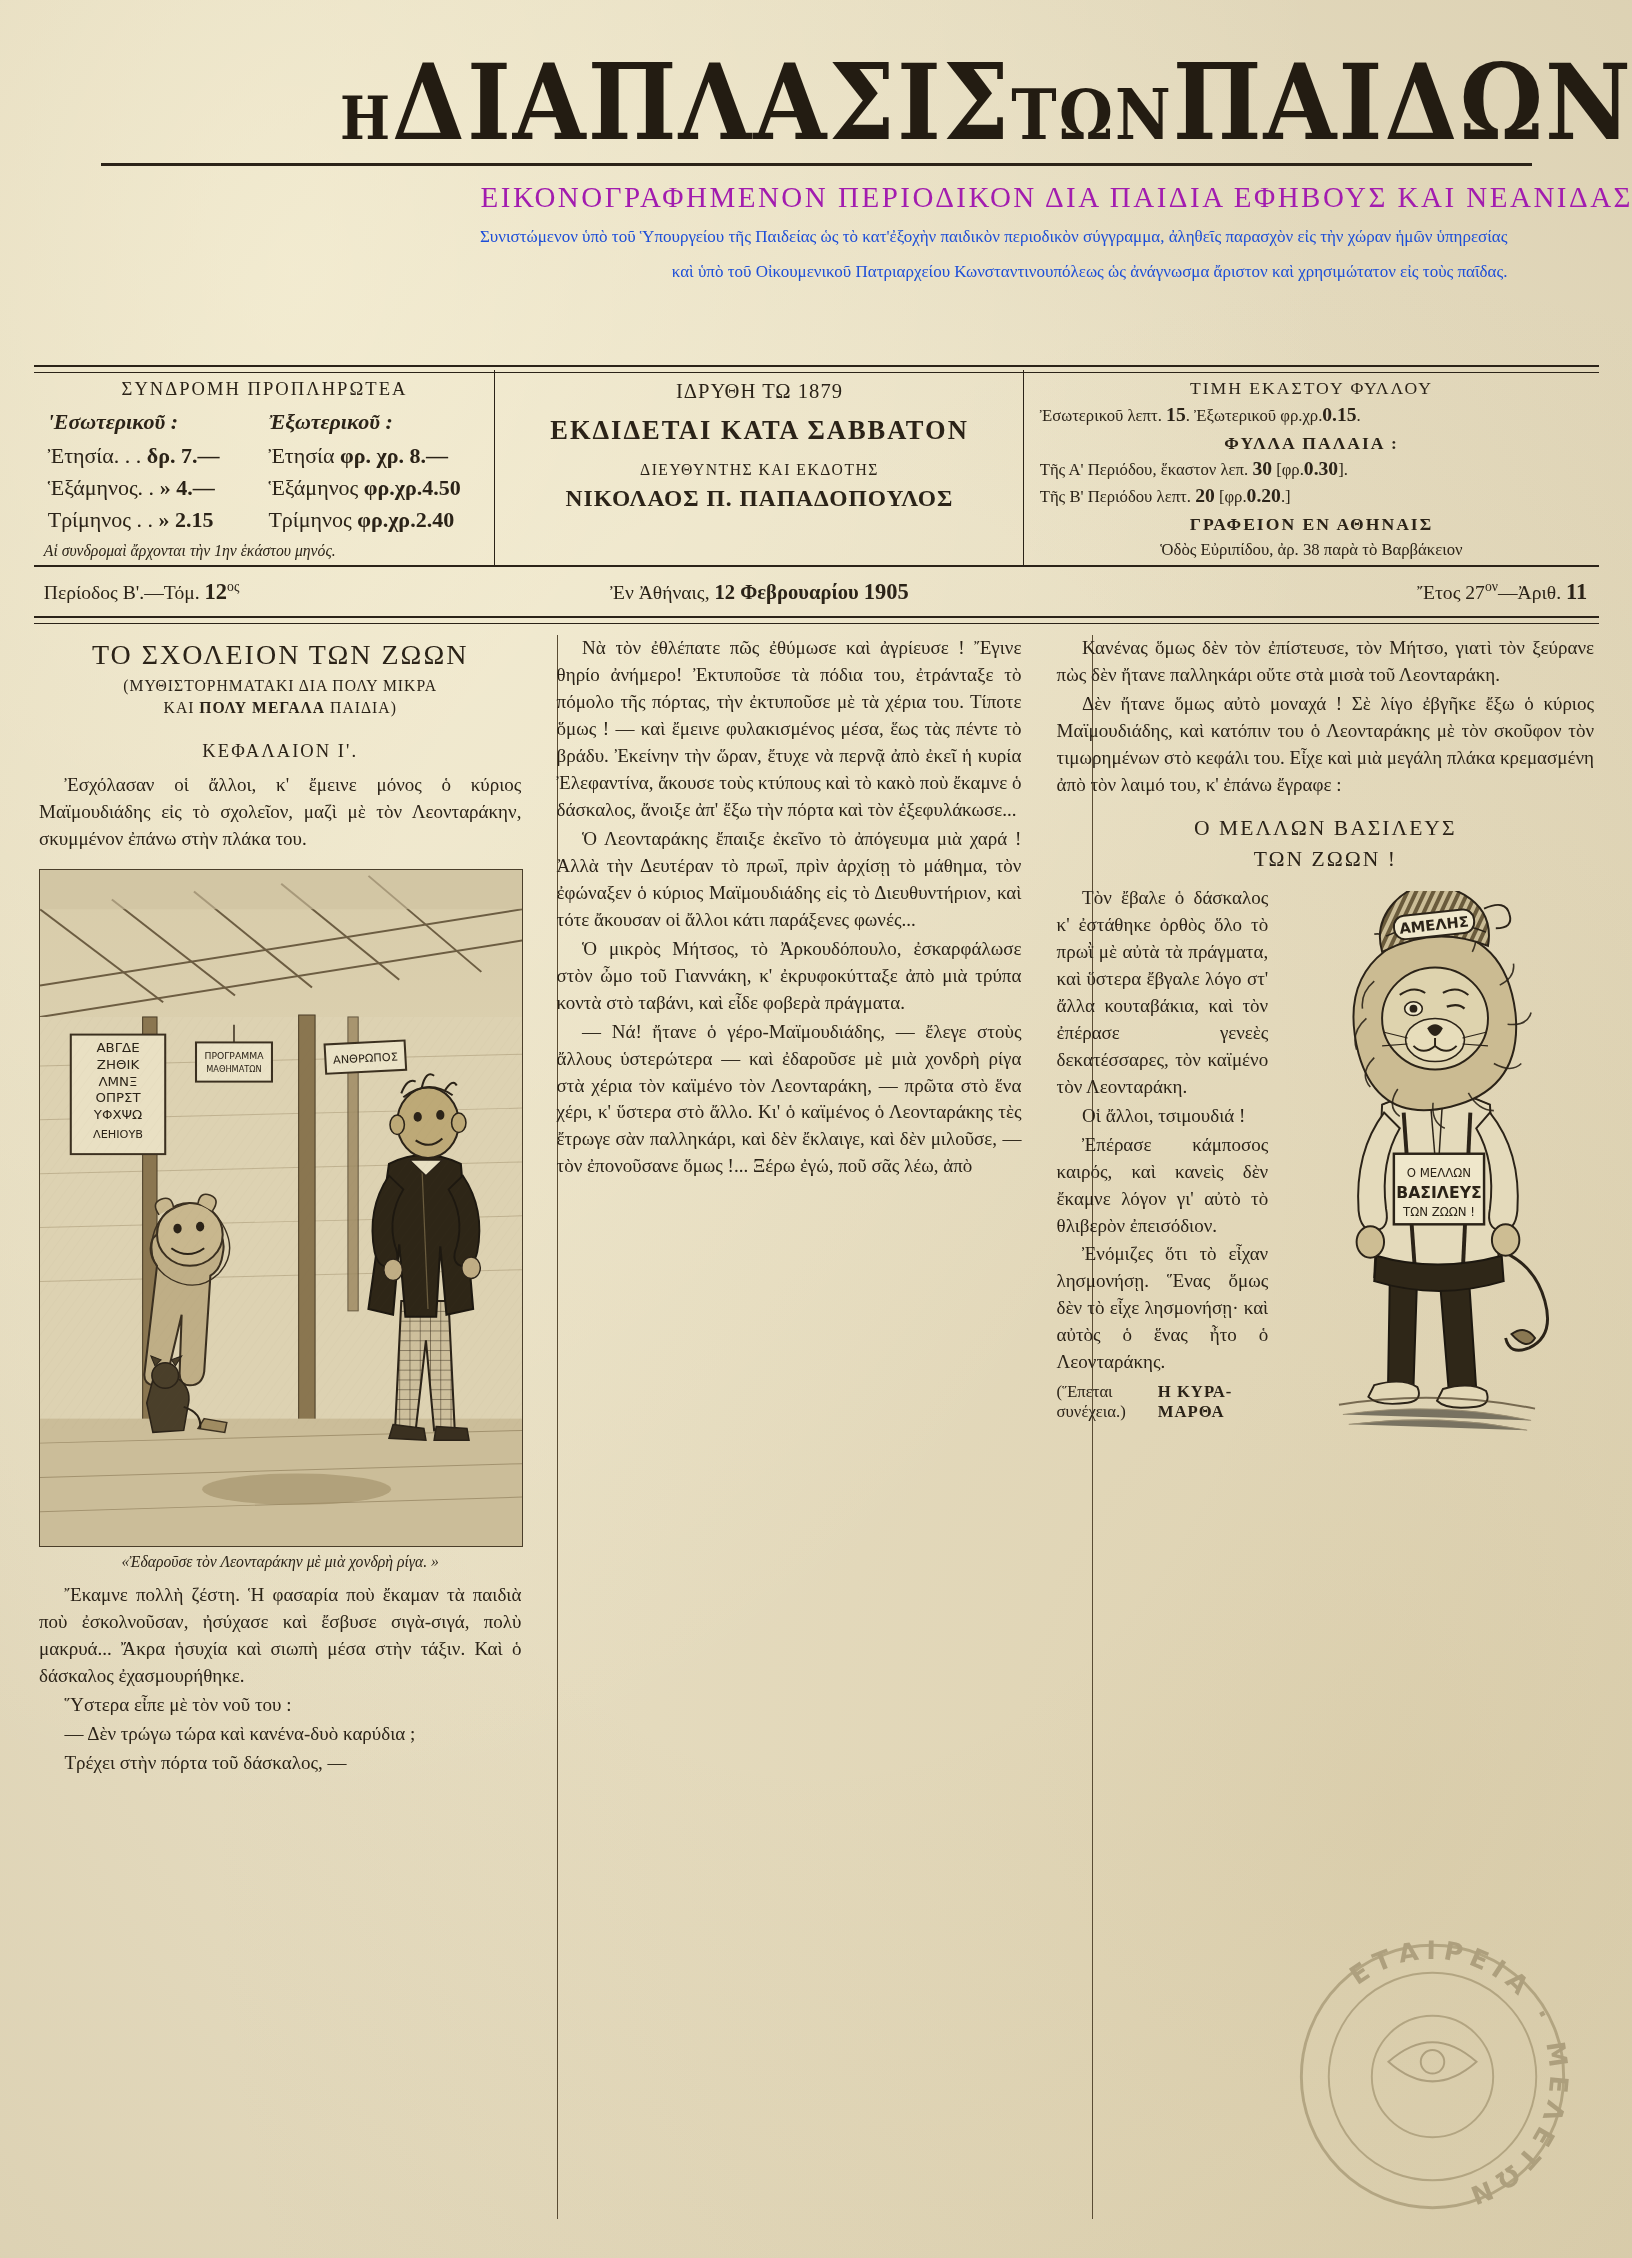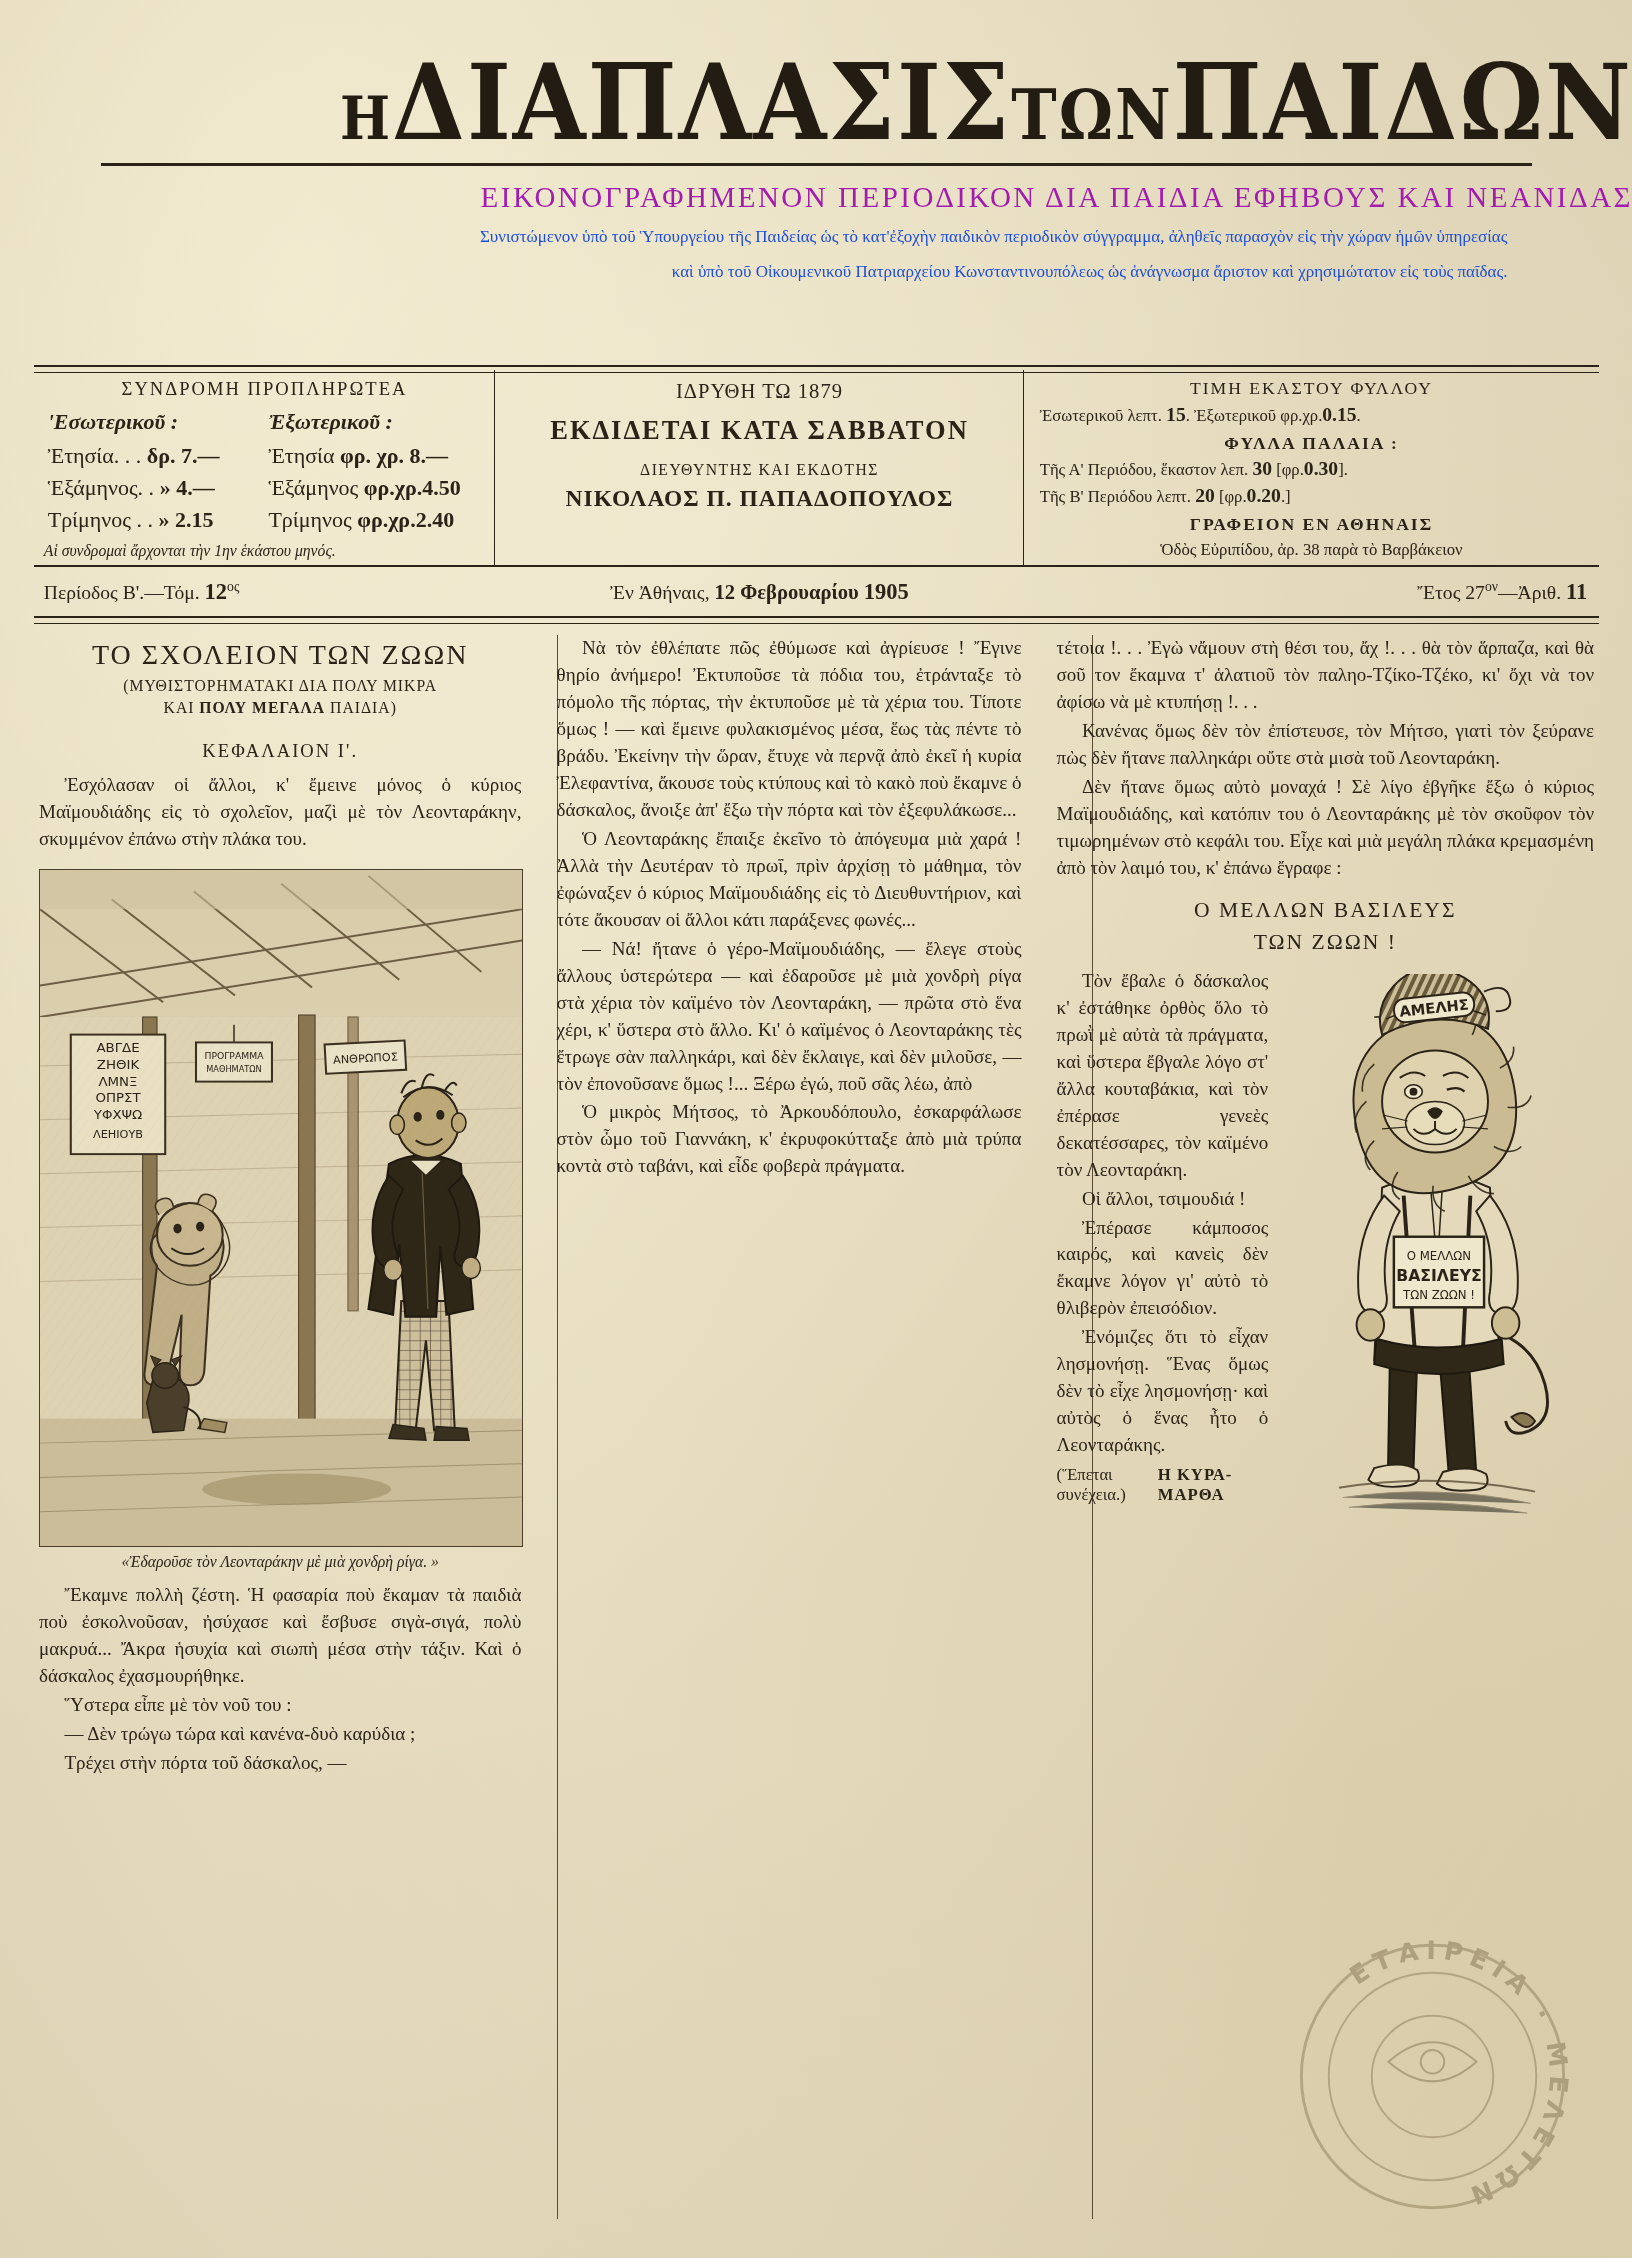--- a/index.html
+++ b/index.html
@@ -560,26 +560,25 @@
 
       <p class="txt">Ἔκαμνε πολλὴ ζέστη. Ἡ φασαρία ποὺ ἔκαμαν τὰ παιδιὰ ποὺ ἐσκολνοῦσαν, ἠσύχασε καὶ ἔσβυσε σιγὰ-σιγά, πολὺ μακρυά... Ἄκρα ἡσυχία καὶ σιωπὴ μέσα στὴν τάξιν. Καὶ ὁ δάσκαλος ἐχασμουρήθηκε.</p>
       <p class="txt">Ὕστερα εἶπε μὲ τὸν νοῦ του :</p>
       <p class="txt">— Δὲν τρώγω τώρα καὶ κανένα-δυὸ καρύδια ;</p>
       <p class="txt">Τρέχει στὴν πόρτα τοῦ δάσκαλος, —</p>
     </div>
 
     <div class="col c2">
       <p class="txt">Νὰ τὸν ἐθλέπατε πῶς ἐθύμωσε καὶ ἀγρίευσε ! Ἔγινε θηρίο ἀνήμερο! Ἐκτυποῦσε τὰ πόδια του, ἐτράνταξε τὸ πόμολο τῆς πόρτας, τὴν ἐκτυποῦσε μὲ τὰ χέρια του. Τίποτε ὅμως ! — καὶ ἔμεινε φυλακισμένος μέσα, ἕως τὰς πέντε τὸ βράδυ. Ἐκείνην τὴν ὥραν, ἔτυχε νὰ περνᾷ ἀπὸ ἐκεῖ ἡ κυρία Ἐλεφαντίνα, ἄκουσε τοὺς κτύπους καὶ τὸ κακὸ ποὺ ἔκαμνε ὁ δάσκαλος, ἄνοιξε ἀπ' ἔξω τὴν πόρτα καὶ τὸν ἐξεφυλάκωσε...</p>
       <p class="txt">Ὁ Λεονταράκης ἔπαιξε ἐκεῖνο τὸ ἀπόγευμα μιὰ χαρά ! Ἀλλὰ τὴν Δευτέραν τὸ πρωΐ, πρὶν ἀρχίσῃ τὸ μάθημα, τὸν ἐφώναξεν ὁ κύριος Μαϊμουδιάδης εἰς τὸ Διευθυντήριον, καὶ τότε ἄκουσαν οἱ ἄλλοι κάτι παράξενες φωνές...</p>
+      <p class="txt">Ὁ μικρὸς Μήτσος, τὸ Ἀρκουδόπουλο, ἐσκαρφάλωσε στὸν ὦμο τοῦ Γιαννάκη, κ' ἐκρυφοκύτταξε ἀπὸ μιὰ τρύπα κοντὰ στὸ ταβάνι, καὶ εἶδε φοβερὰ πράγματα.</p>
       <p class="txt">— Νά! ἤτανε ὁ γέρο-Μαϊμουδιάδης, — ἔλεγε στοὺς ἄλλους ὑστερώτερα — καὶ ἐδαροῦσε μὲ μιὰ χονδρὴ ρίγα στὰ χέρια τὸν καϊμένο τὸν Λεονταράκη, — πρῶτα στὸ ἕνα χέρι, κ' ὕστερα στὸ ἄλλο. Κι' ὁ καϊμένος ὁ Λεονταράκης τὲς ἔτρωγε σὰν παλληκάρι, καὶ δὲν ἔκλαιγε, καὶ δὲν μιλοῦσε, — τὸν ἐπονοῦσανε ὅμως !... Ξέρω ἐγώ, ποῦ σᾶς λέω, ἀπὸ</p>
-      <p class="txt">Ὁ μικρὸς Μήτσος, τὸ Ἀρκουδόπουλο, ἐσκαρφάλωσε στὸν ὦμο τοῦ Γιαννάκη, κ' ἐκρυφοκύτταξε ἀπὸ μιὰ τρύπα κοντὰ στὸ ταβάνι, καὶ εἶδε φοβερὰ πράγματα.</p>
     </div>
 
     <div class="col c3">
-      <p class="txt noind">τέτοια !. . . Ἐγὼ νἄμουν στὴ θέσι του, ἄχ !. . . θὰ τὸν ἅρπαζα, καὶ θὰ σοῦ τον ἔκαμνα τ' ἁλατιοῦ τὸν παληο-Τζίκο-Τζέκο, κι' ὄχι νὰ τον ἀφίσω νὰ μὲ κτυπήσῃ !. . .</p>
       <p class="txt">Κανένας ὅμως δὲν τὸν ἐπίστευσε, τὸν Μήτσο, γιατὶ τὸν ξεύρανε πὼς δὲν ἤτανε παλληκάρι οὔτε στὰ μισὰ τοῦ Λεονταράκη.</p>
       <p class="txt">Δὲν ἤτανε ὅμως αὐτὸ μοναχά ! Σὲ λίγο ἐβγῆκε ἔξω ὁ κύριος Μαϊμουδιάδης, καὶ κατόπιν του ὁ Λεονταράκης μὲ τὸν σκοῦφον τὸν τιμωρημένων στὸ κεφάλι του. Εἶχε καὶ μιὰ μεγάλη πλάκα κρεμασμένη ἀπὸ τὸν λαιμό του, κ' ἐπάνω ἔγραφε :</p>
 
       <div class="mid-heading">
         <div>Ο ΜΕΛΛΩΝ ΒΑΣΙΛΕΥΣ</div>
         <div>ΤΩΝ ΖΩΩΝ !</div>
       </div>
 
       <div class="illus2">
         <svg viewBox="0 0 320 560" width="100%" height="100%" preserveAspectRatio="xMidYMid meet">

